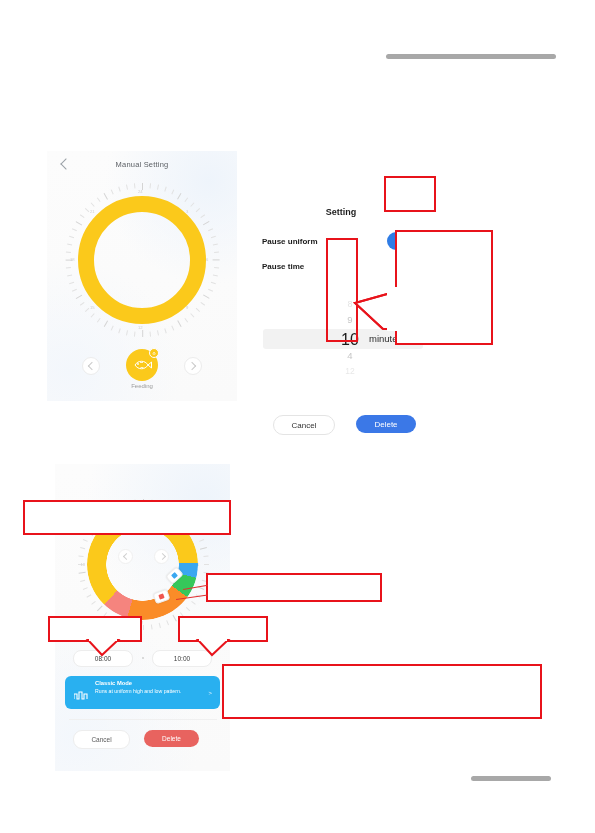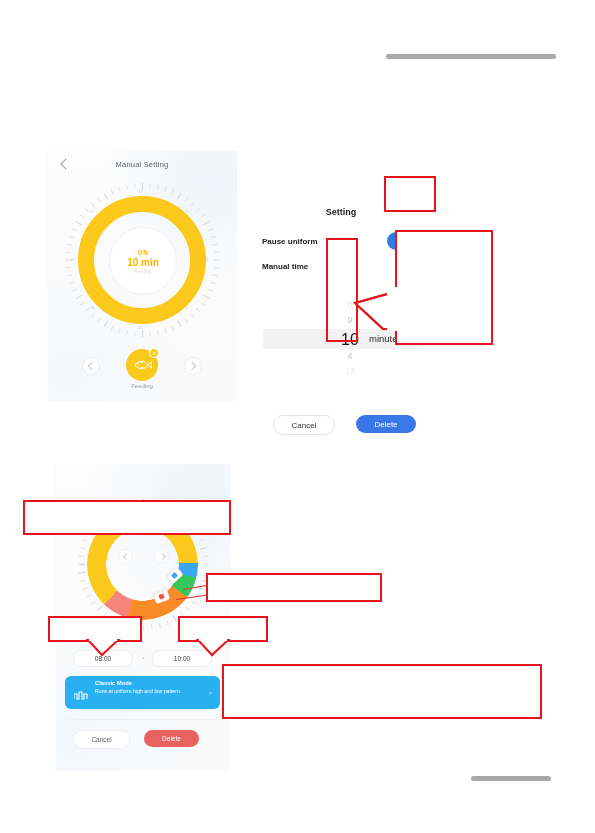--- a/index.html
+++ b/index.html
@@ -232,25 +232,20 @@
           <div class="tick-lab" style="left: 73px; top: 6px;">24</div>
           <div class="tick-lab" style="left: 121.083px; top: 25.9167px;">3</div>
           <div class="tick-lab" style="left: 141px; top: 74px;">6</div>
           <div class="tick-lab" style="left: 121.083px; top: 122.083px;">9</div>
           <div class="tick-lab" style="left: 73px; top: 142px;">12</div>
           <div class="tick-lab" style="left: 24.9167px; top: 122.083px;">15</div>
           <div class="tick-lab" style="left: 5px; top: 74px;">18</div>
           <div class="tick-lab" style="left: 24.9167px; top: 25.9167px;">21</div>
         </div>
       <div class="ring-yellow"></div>
-      <div class="dial-center">
-        <div class="dc-on">ON</div>
-        <div class="dc-val">10 min</div>
-        <div class="dc-sub">Feeding</div>
-      </div>
     </div>
 
     <div class="feed-row">
       <div class="arrow-btn" id="arrow-left">
         <span class="chev"></span>
       </div>
       <div class="feed-circle">
         <svg width="20" height="14" viewBox="0 0 20 14" aria-hidden="true">
           <path d="M3 7 C6 2, 13 2, 16 7 C13 12, 6 12, 3 7 Z" fill="none" stroke="#fff" stroke-width="1"></path>
           <path d="M16 7 L19.5 4 L19.5 10 Z" fill="none" stroke="#fff" stroke-width="1"></path>
@@ -269,21 +264,21 @@
   </div>
 
   <div id="panel2">
     <div class="set-title">Setting</div>
 
     <div class="set-row-label" id="lbl-pause-switch">Pause uniform</div>
     <div class="toggle">
       <div class="knob"></div>
     </div>
 
-    <div class="set-row-label" id="lbl-pause-time">Manual time</div>
+    <div class="set-row-label" id="lbl-pause-time">Pause time</div>
 
     <div class="picker">
       <div class="picker-hl"></div>
       <div class="pk-item pk-ghost-top">8</div>
       <div class="pk-item pk-prev">9</div>
       <div class="pk-item pk-sel">10</div>
       <div class="pk-item pk-next">4</div>
       <div class="pk-item pk-ghost-bot">12</div>
       <div class="pk-unit">minutes</div>
     </div>

